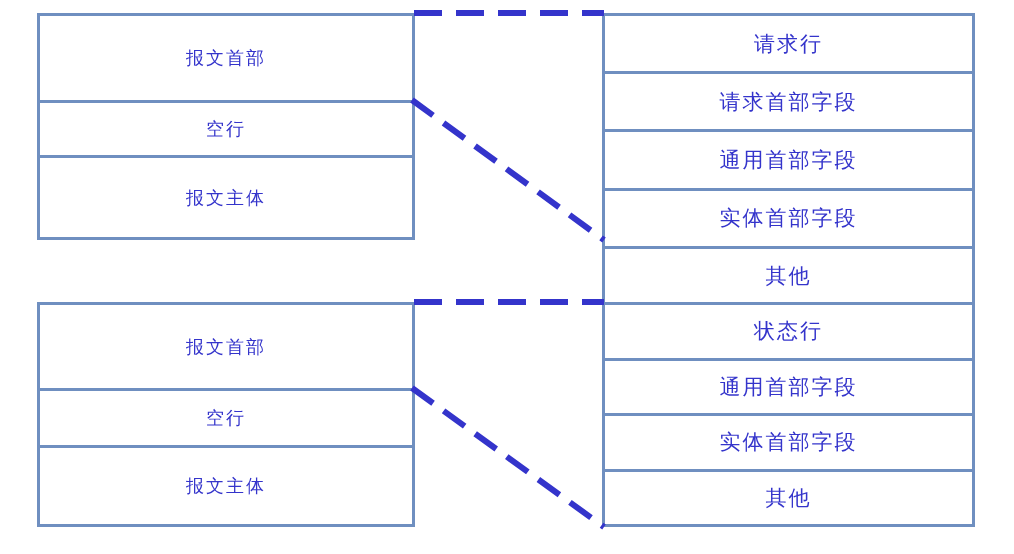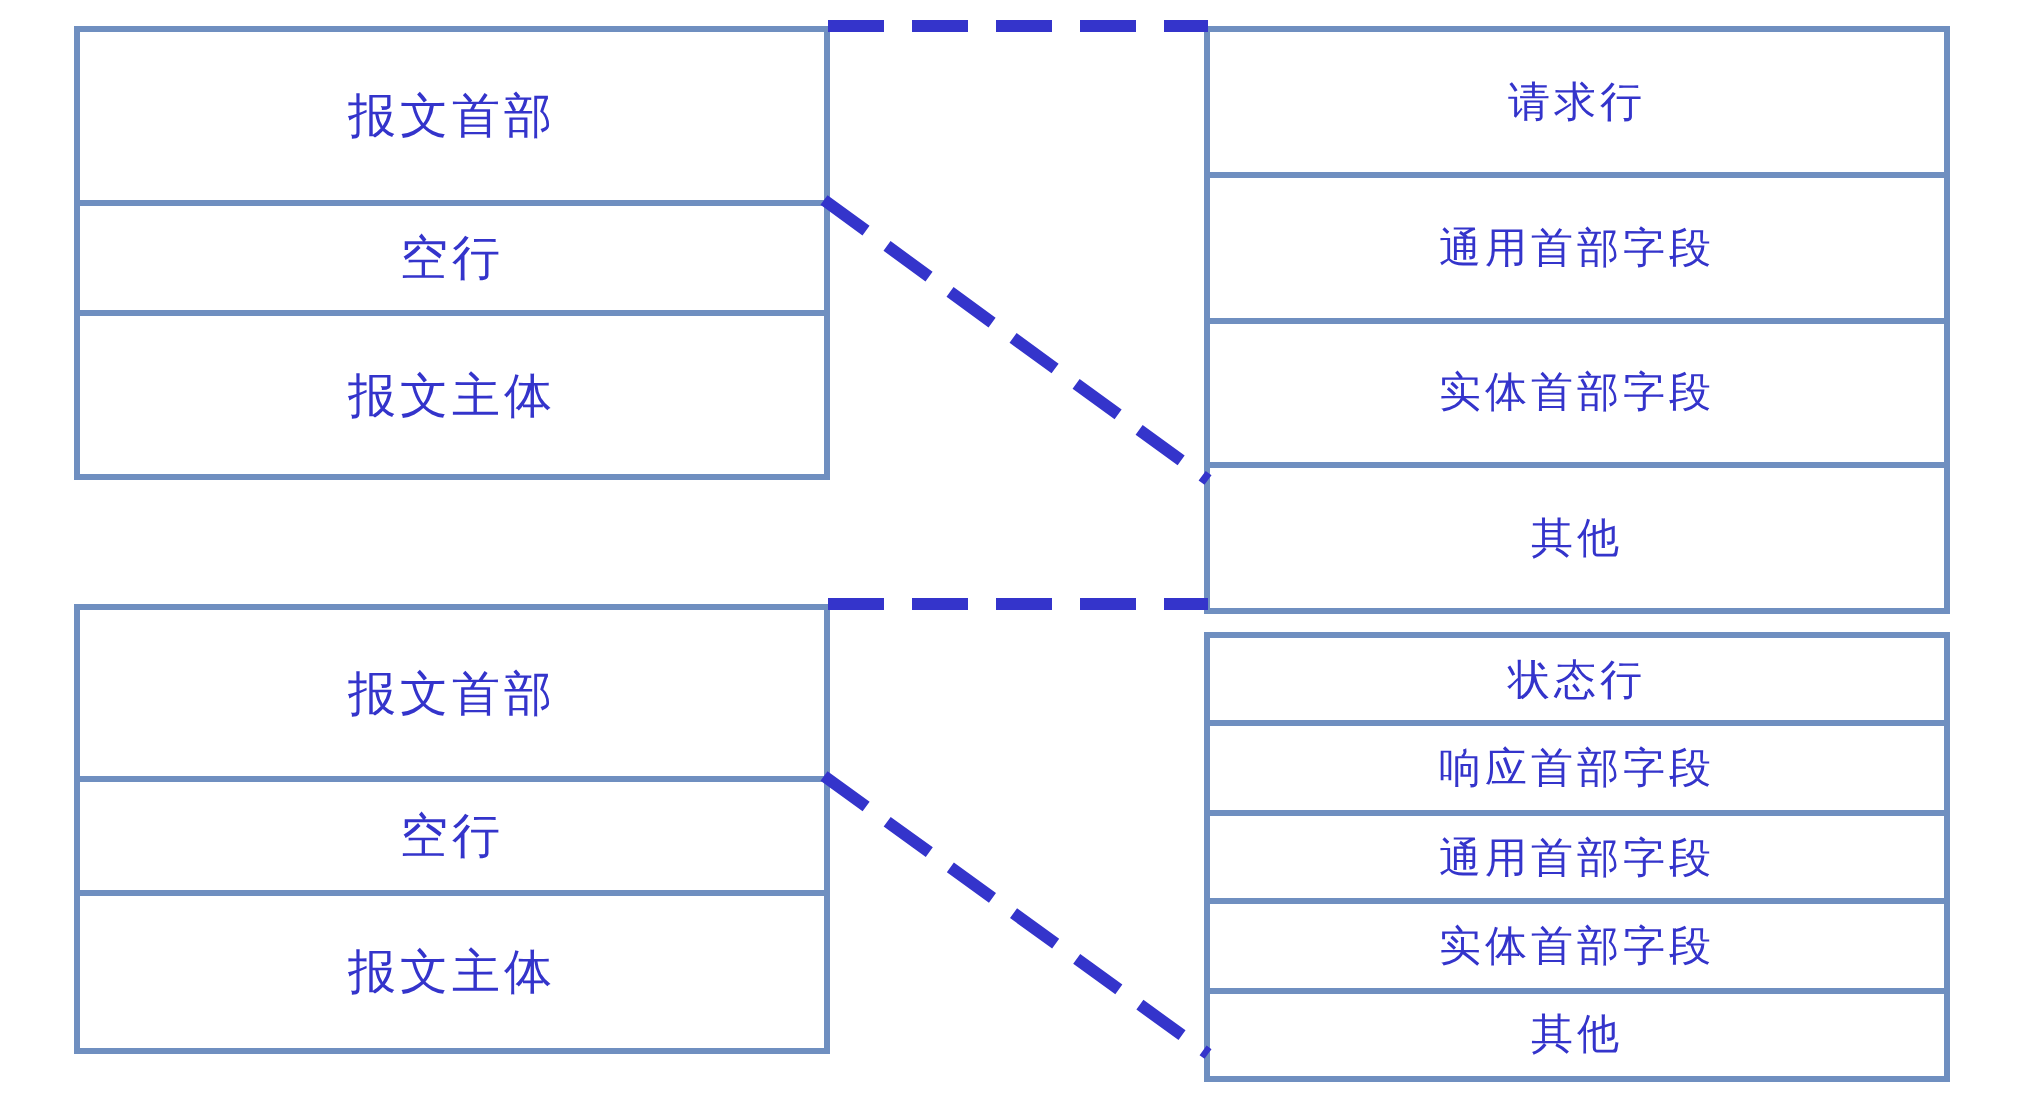--- a/index.html
+++ b/index.html
@@ -46,21 +46,21 @@
   .msg-row:last-child {
     border-bottom: none;
   }
 
   
   .left-table {
     left: 37px;
     width: 378px;
   }
   .left-table .msg-row {
-    font-size: 24px;
+    font-size: 18px;
   }
   
   .lt1 { top: 13px; height: 227px; }
   .lt1 .row-a { flex: 0 0 87px; }
   .lt1 .row-b { flex: 0 0 55px; }
   .lt1 .row-c { flex: 1 1 auto; }
 
   .lt2 { top: 302px; height: 225px; }
   .lt2 .row-a { flex: 0 0 86px; }
   .lt2 .row-b { flex: 0 0 57px; }
@@ -68,21 +68,21 @@
 
   
   .right-table {
     left: 602px;
     width: 373px;
   }
   .right-table .msg-row {
     font-size: 21px;
   }
   .rt1 { top: 13px;  height: 294px; }
-  .rt2 { top: 316px; height: 225px; }
+  .rt2 { top: 302px; height: 225px; }
 
   
   .connector-svg {
     position: absolute;
     left: 0;
     top: 0;
     width: 1014px;
     height: 554px;
     pointer-events: none;
   }
@@ -93,34 +93,34 @@
 <div class="diagram">
 
   <div class="msg-table left-table lt1">
     <div class="msg-row row-a">报文首部</div>
     <div class="msg-row row-b">空行</div>
     <div class="msg-row row-c">报文主体</div>
   </div>
 
   <div class="msg-table right-table rt1">
     <div class="msg-row">请求行</div>
+    <div class="msg-row">请求首部字段</div>
     <div class="msg-row">通用首部字段</div>
     <div class="msg-row">实体首部字段</div>
     <div class="msg-row">其他</div>
   </div>
 
   <div class="msg-table left-table lt2">
     <div class="msg-row row-a">报文首部</div>
     <div class="msg-row row-b">空行</div>
     <div class="msg-row row-c">报文主体</div>
   </div>
 
   <div class="msg-table right-table rt2">
     <div class="msg-row">状态行</div>
-    <div class="msg-row">响应首部字段</div>
     <div class="msg-row">通用首部字段</div>
     <div class="msg-row">实体首部字段</div>
     <div class="msg-row">其他</div>
   </div>
 
   <svg class="connector-svg" viewBox="0 0 1014 554">
 
     <line x1="414" y1="13" x2="604" y2="13" stroke="#3434cb" stroke-width="6" stroke-dasharray="28 14"></line>
 
     <line x1="412" y1="100" x2="604" y2="240" stroke="#3434cb" stroke-width="6" stroke-dasharray="26 13"></line>

